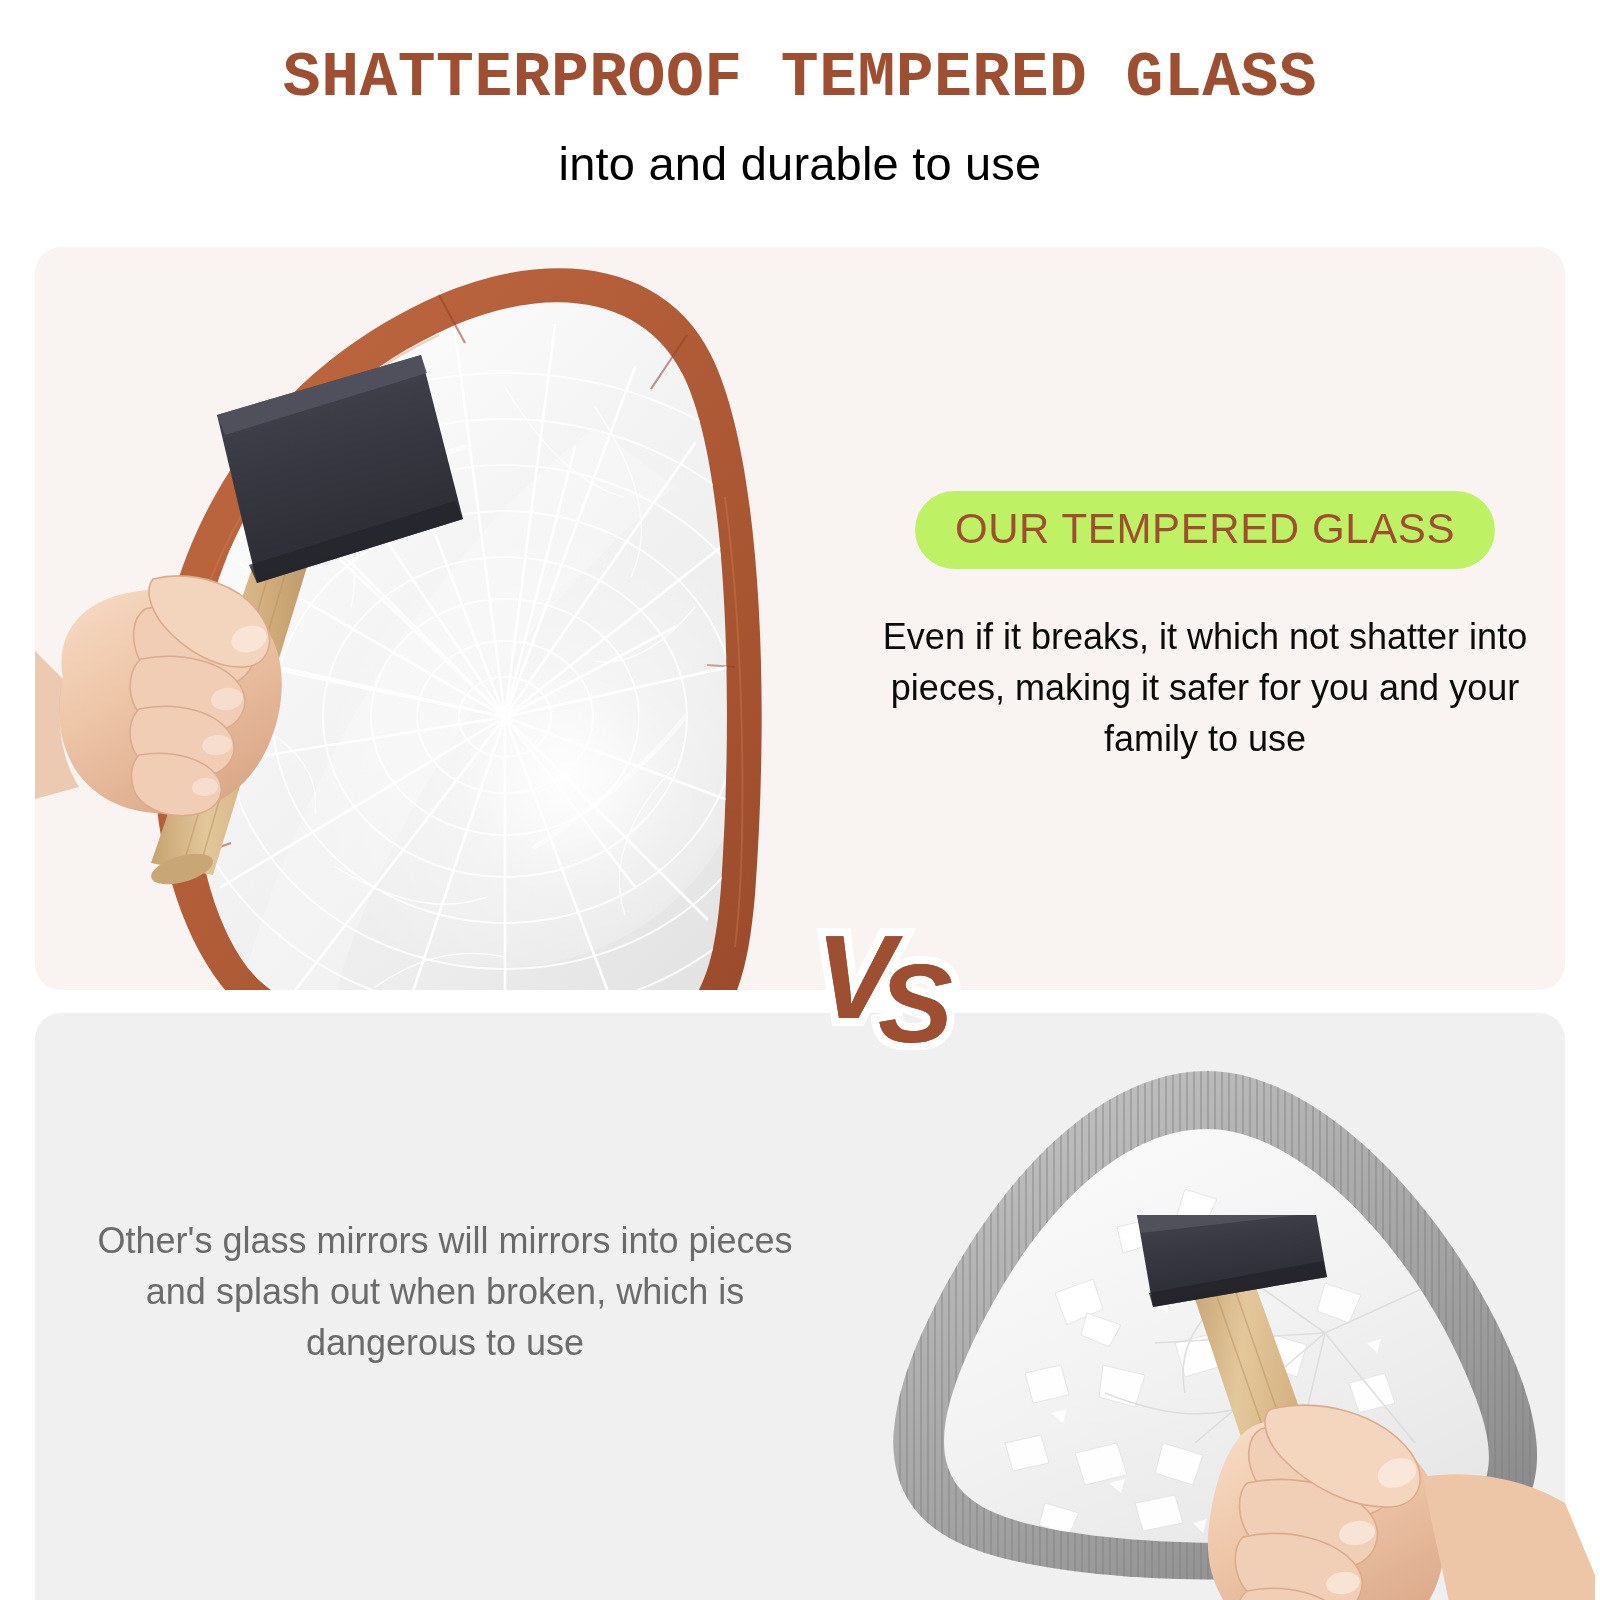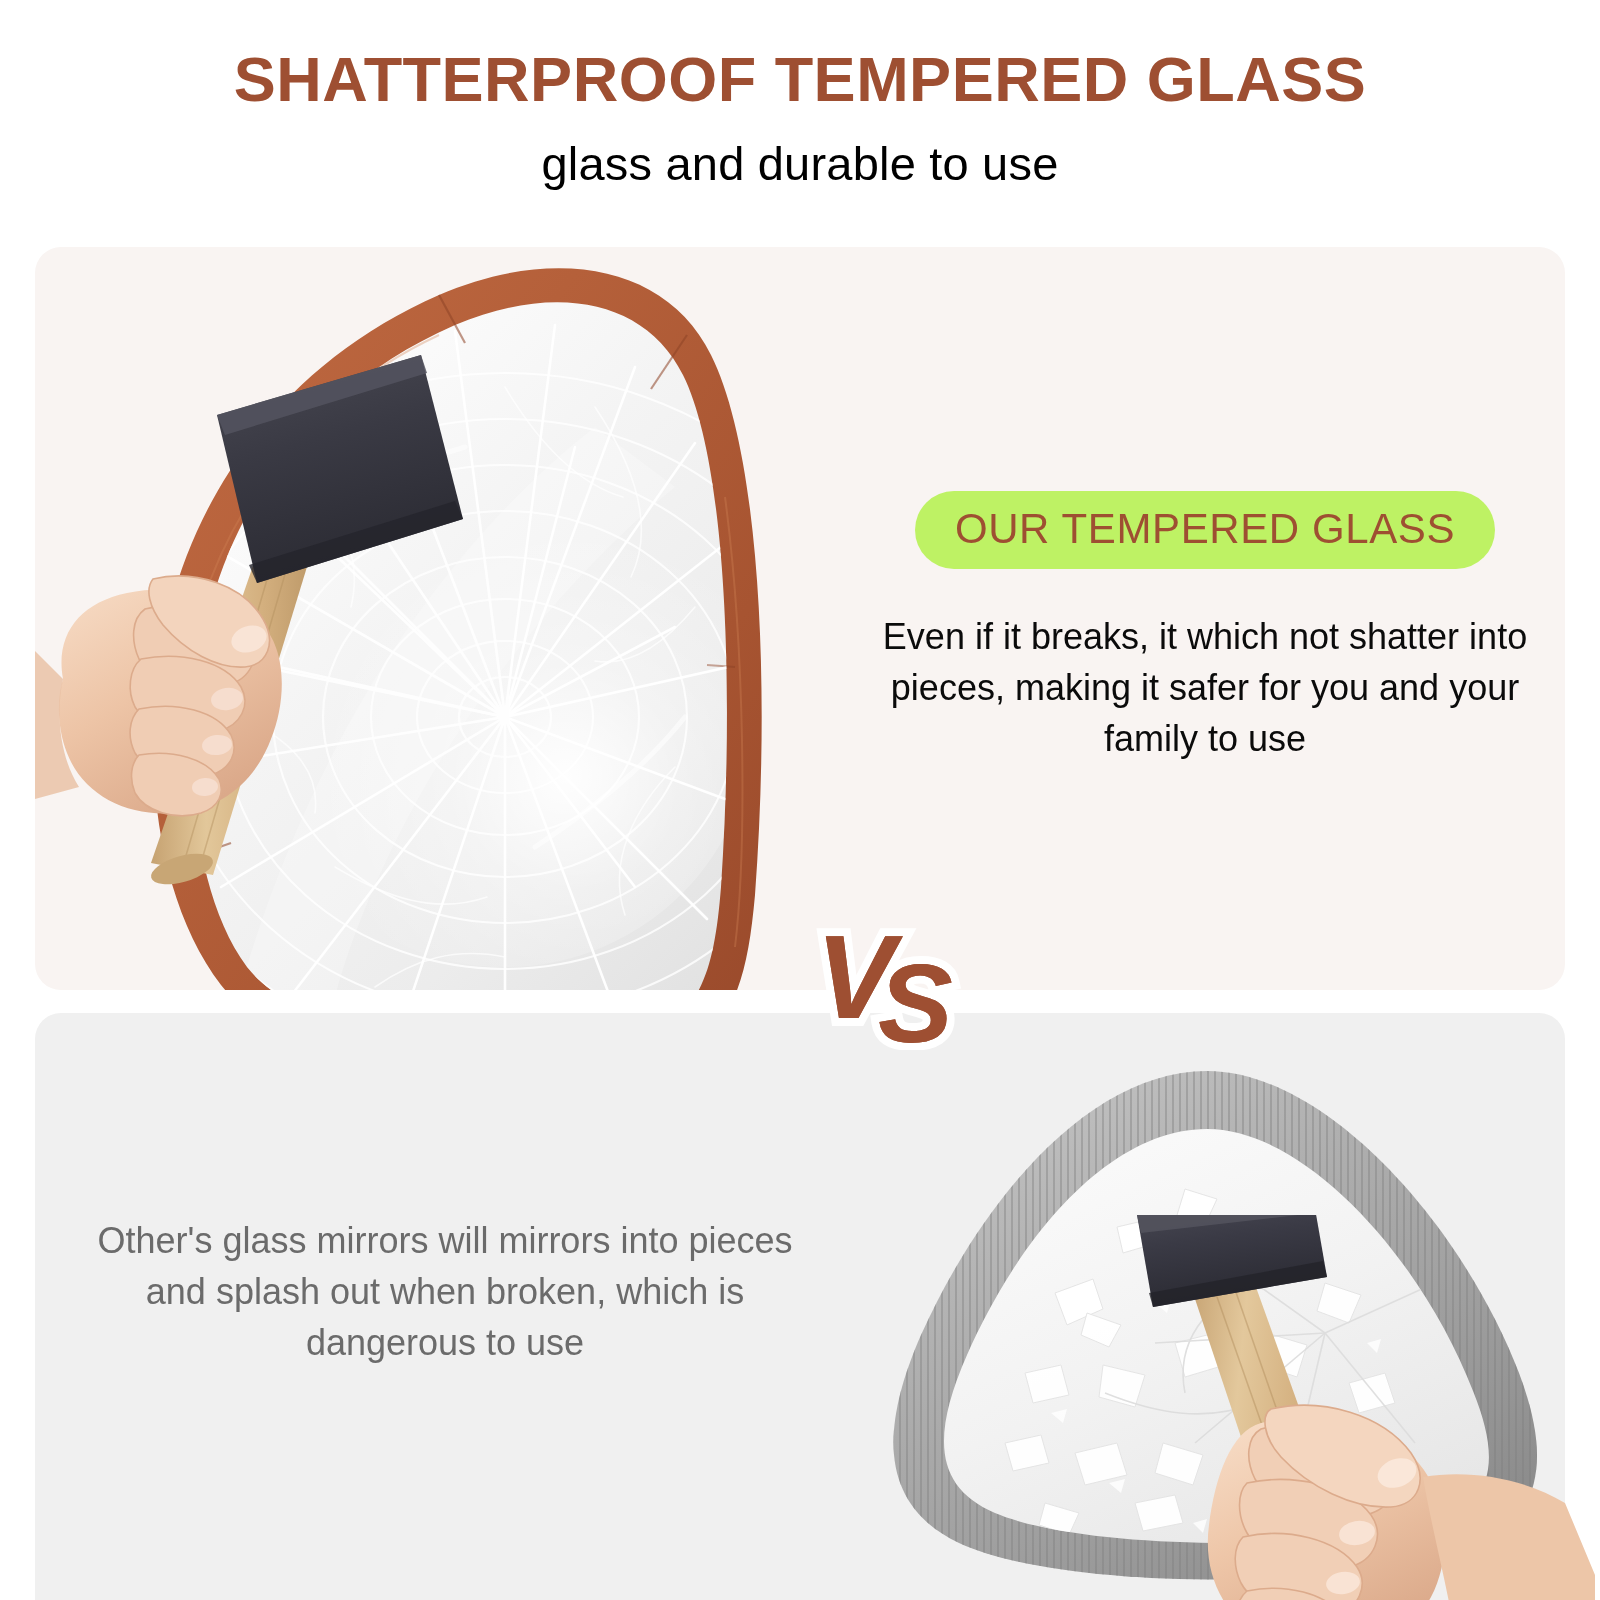--- a/index.html
+++ b/index.html
@@ -26,21 +26,21 @@
     top: 0; left: 0;
     width: 1600px;
     text-align: center;
   }
   .main-title {
     margin-top: 46px;
     font-size: 63px;
     font-weight: 700;
     letter-spacing: 0.5px;
     color: #9e4f32;
-    font-family: Liberation Sans, sans-serif;
+    font-family: Liberation Mono, monospace;
     line-height: 1.05;
   }
   .sub-title {
     margin-top: 26px;
     font-size: 47px;
     font-weight: 400;
     color: #000000;
     letter-spacing: 0.2px;
     line-height: 1.1;
   }
@@ -149,21 +149,21 @@
   }
   .hand-overflow svg { display: block; width: 100%; height: 100%; }
 </style>
 </head>
 <body>
 
 <div class="page">
 
   <div class="header">
     <div class="main-title">SHATTERPROOF TEMPERED GLASS</div>
-    <div class="sub-title">glass and durable to use</div>
+    <div class="sub-title">into and durable to use</div>
   </div>
 
   <div class="panel panel-top">
 
     <div class="mirror-top">
       <svg viewBox="0 0 820 743" xmlns="http://www.w3.org/2000/svg">
         <defs>
           <linearGradient id="woodGrad" x1="0" y1="0" x2="1" y2="1">
             <stop offset="0%" stop-color="#c06a42"></stop>
             <stop offset="35%" stop-color="#b5603a"></stop>

